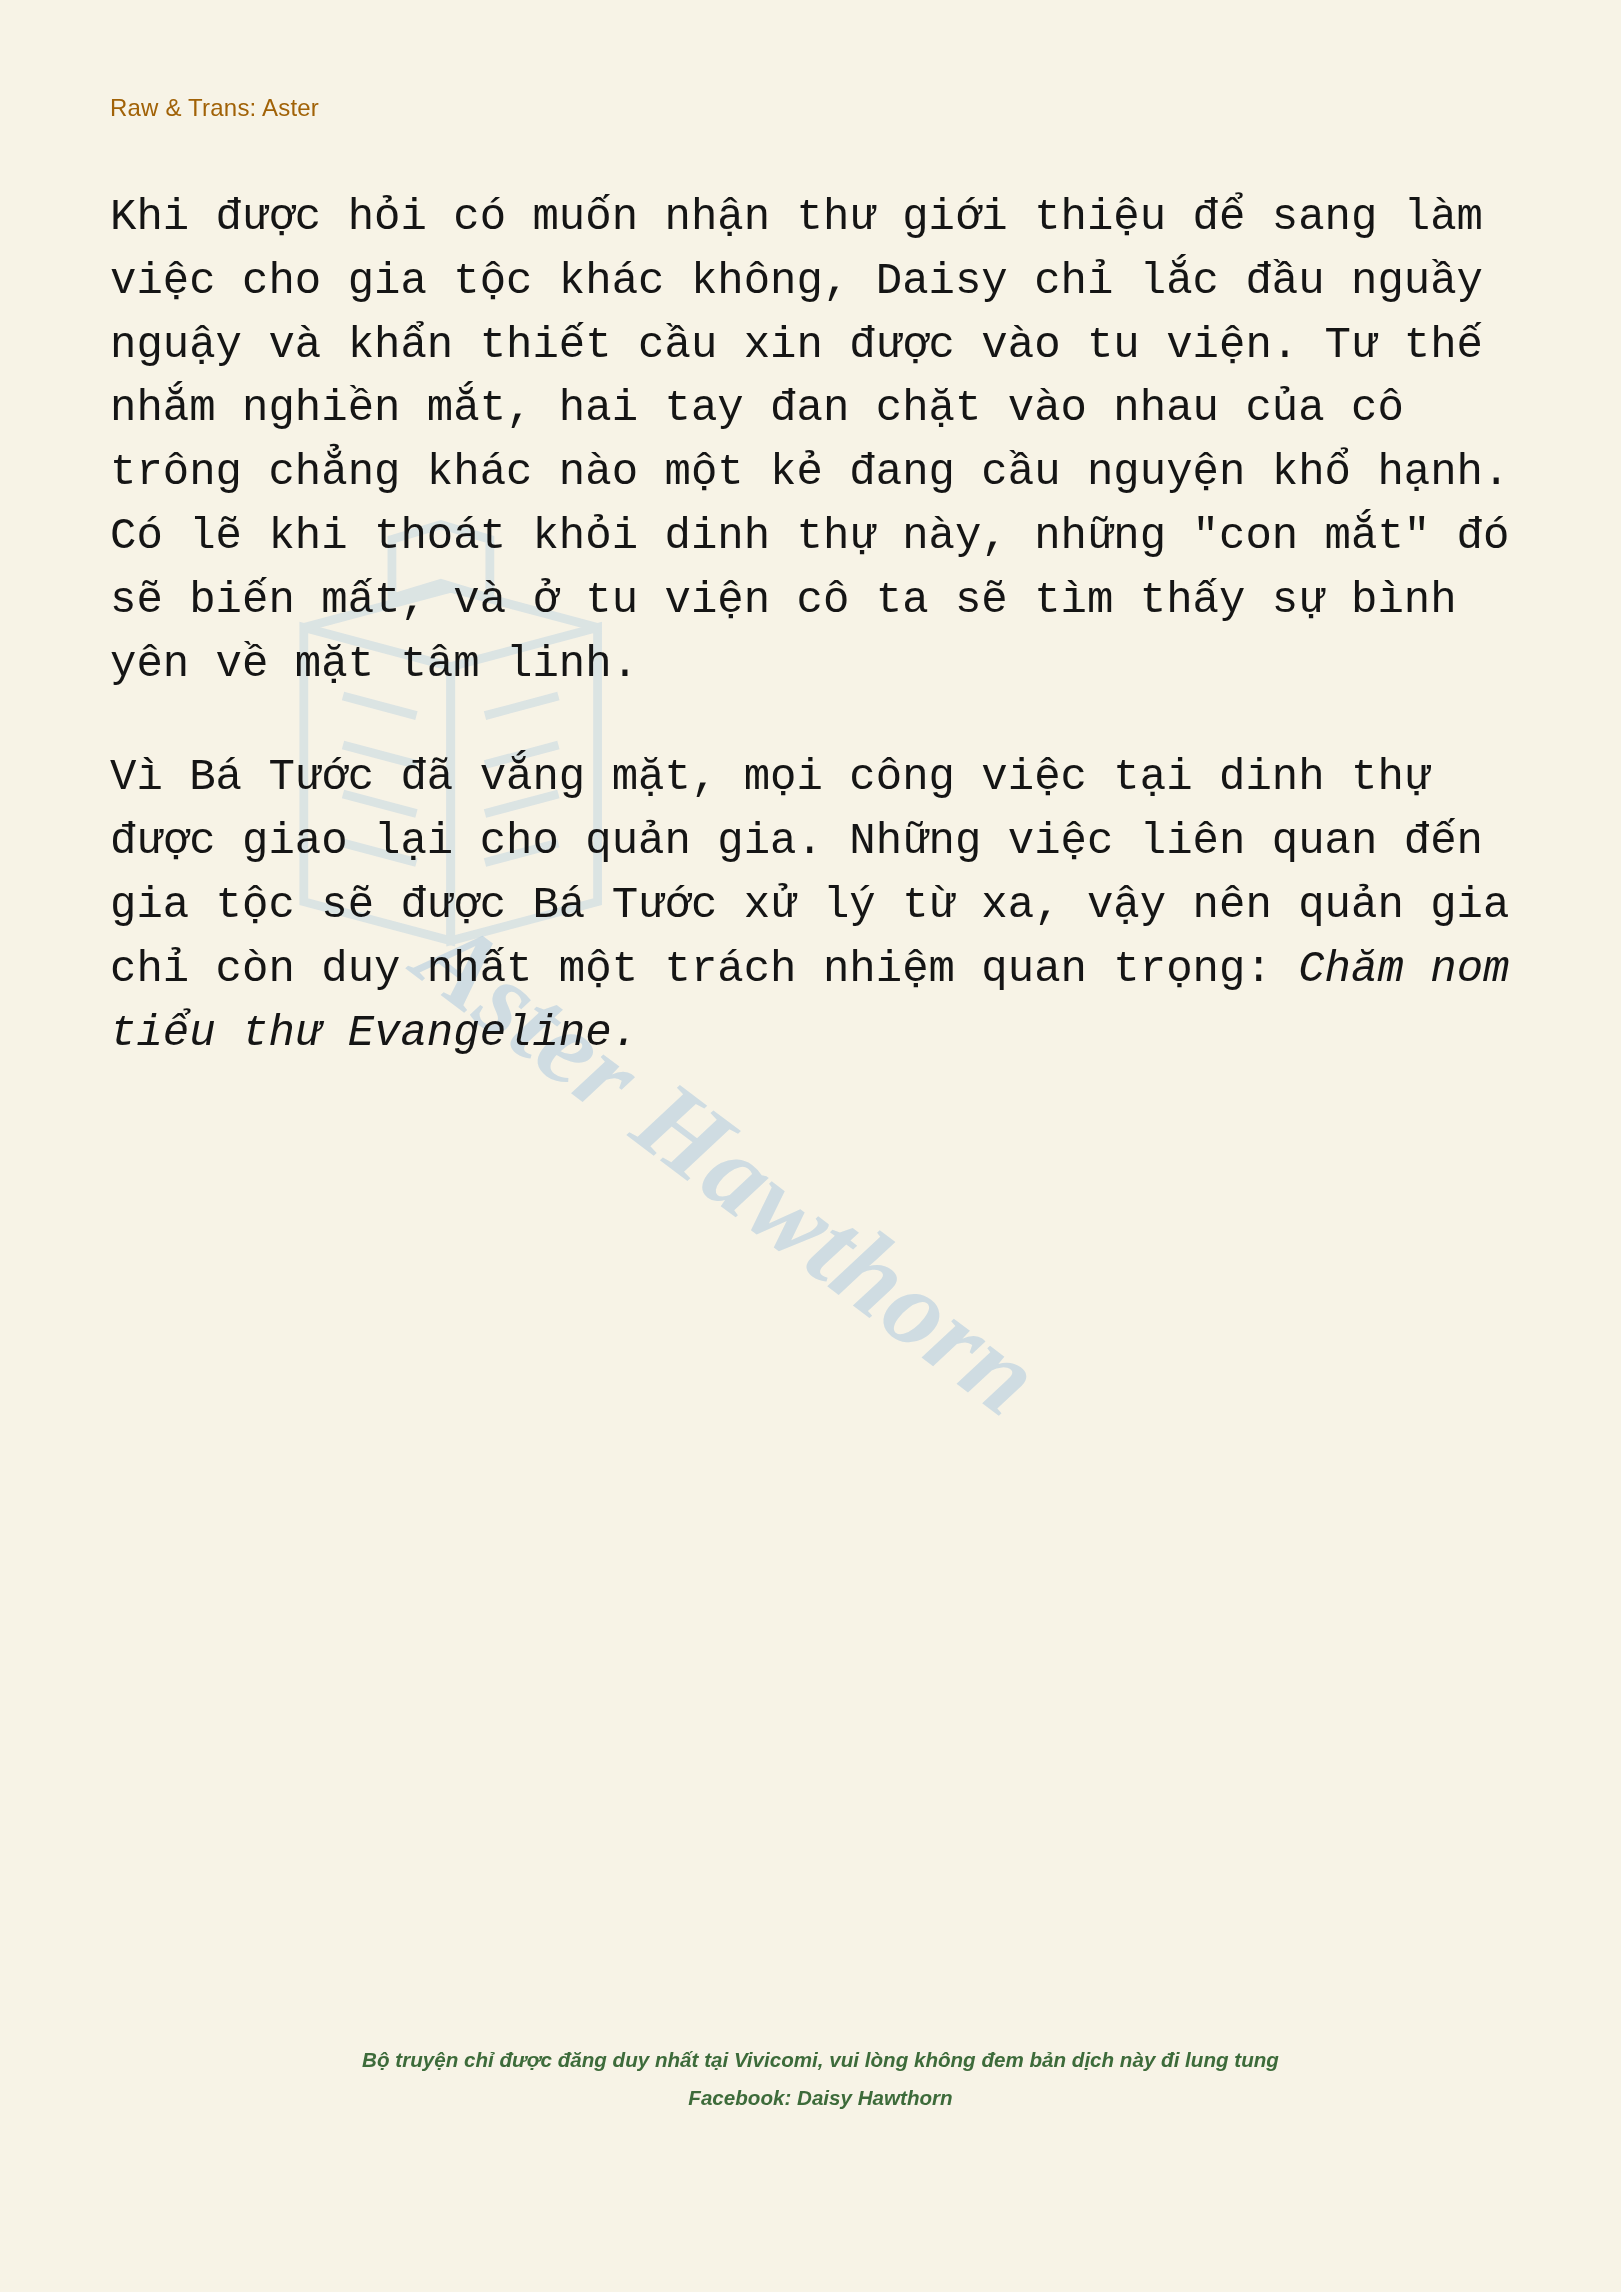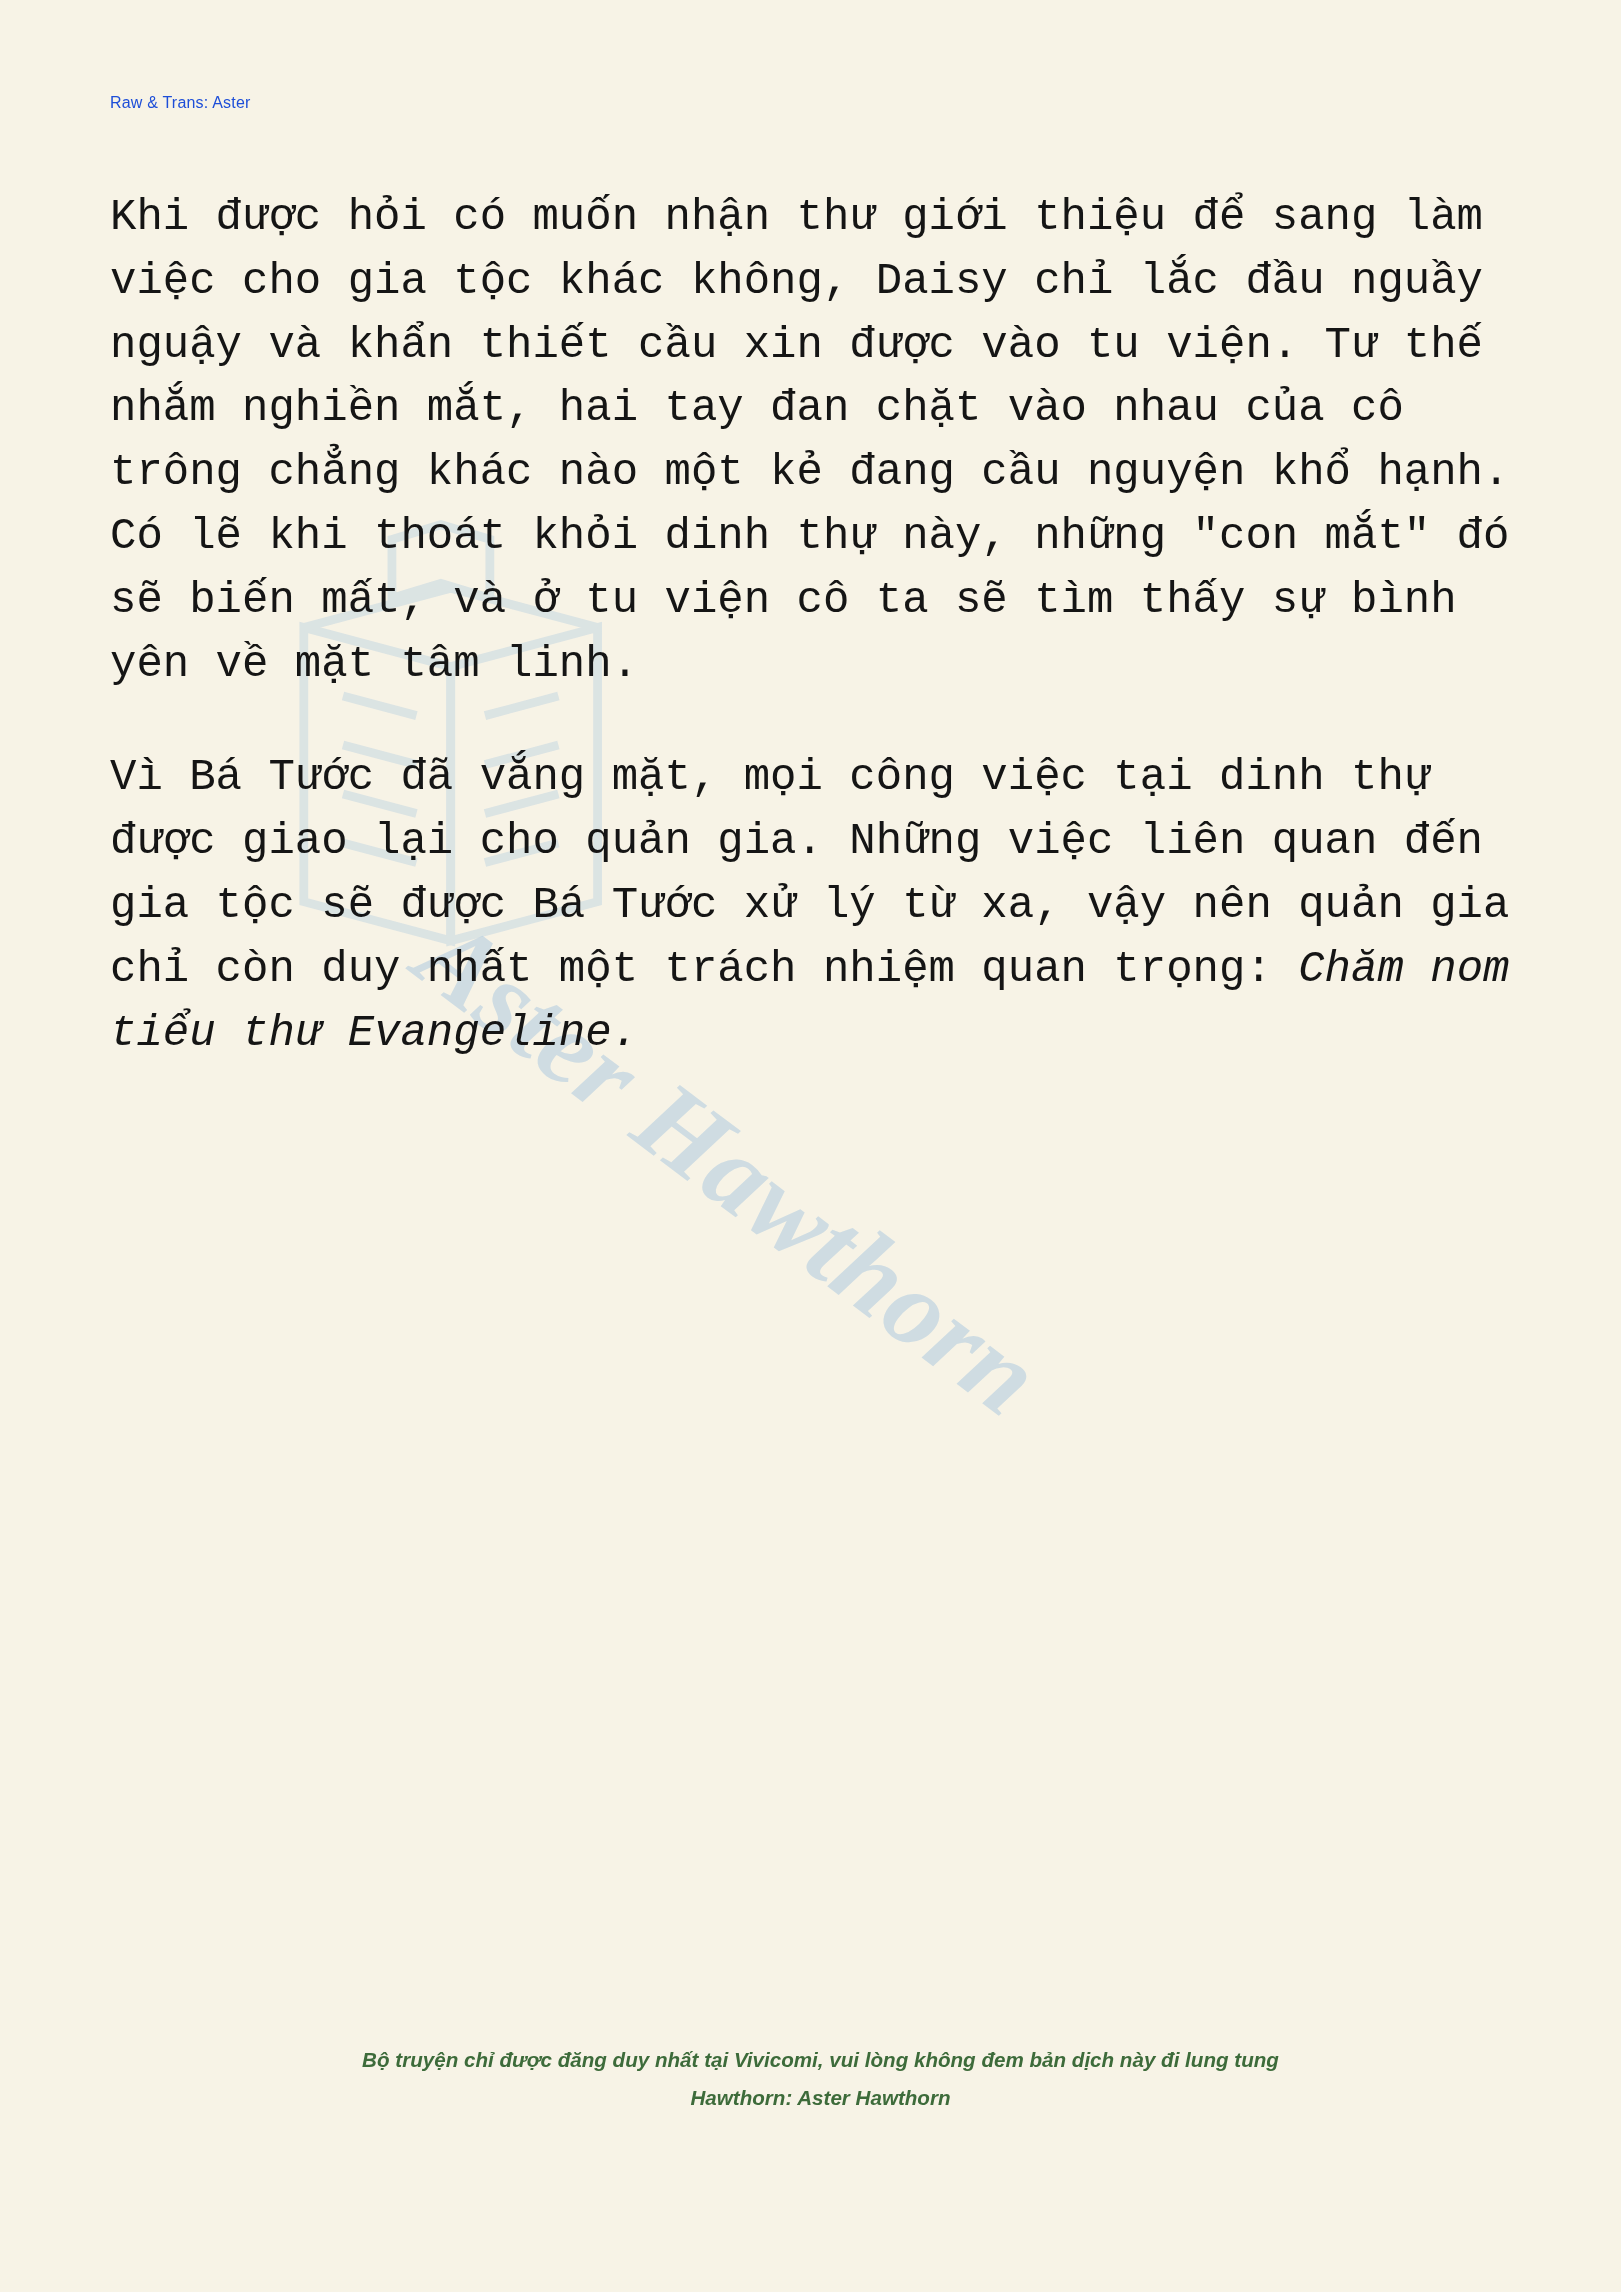--- a/index.html
+++ b/index.html
@@ -53,22 +53,22 @@
     width: 431px;
     height: 470px;
     opacity: 0.5;
   }
 
   
   .credit {
     position: absolute;
     left: 110px;
     top: 94px;
-    font-size: 16px;
-    color: #1d4ed8;
+    font-size: 24px;
+    color: #a16207;
     letter-spacing: 0.2px;
     z-index: 3;
   }
 
   
   .content {
     position: absolute;
     left: 110px;
     top: 186px;
     width: 1411px;
@@ -139,18 +139,18 @@
 
   <div class="credit">Raw &amp; Trans: Aster</div>
 
   <div class="content">
     <p class="para">Khi được hỏi có muốn nhận thư giới thiệu để sang làm việc cho gia tộc khác không, Daisy chỉ lắc đầu nguầy nguậy và khẩn thiết cầu xin được vào tu viện. Tư thế nhắm nghiền mắt, hai tay đan chặt vào nhau của cô trông chẳng khác nào một kẻ đang cầu nguyện khổ hạnh. Có lẽ khi thoát khỏi dinh thự này, những "con mắt" đó sẽ biến mất, và ở tu viện cô ta sẽ tìm thấy sự bình yên về mặt tâm linh.</p>
     <p class="para"><span>Vì Bá Tước đã vắng mặt, mọi công việc tại dinh thự được giao lại cho quản gia. Những việc liên quan đến gia tộc sẽ được Bá Tước xử lý từ xa, vậy nên quản gia chỉ còn duy nhất một trách nhiệm quan trọng: </span><span class="em">Chăm nom tiểu thư Evangeline.</span></p>
   </div>
 
   <div class="footer">
     <div class="footer-line">Bộ truyện chỉ được đăng duy nhất tại Vivicomi, vui lòng không đem bản dịch này đi lung tung</div>
-    <div class="footer-line">Hawthorn: Aster Hawthorn</div>
+    <div class="footer-line">Facebook: Daisy Hawthorn</div>
   </div>
 
 
 </div>
 
 
 </body></html>

